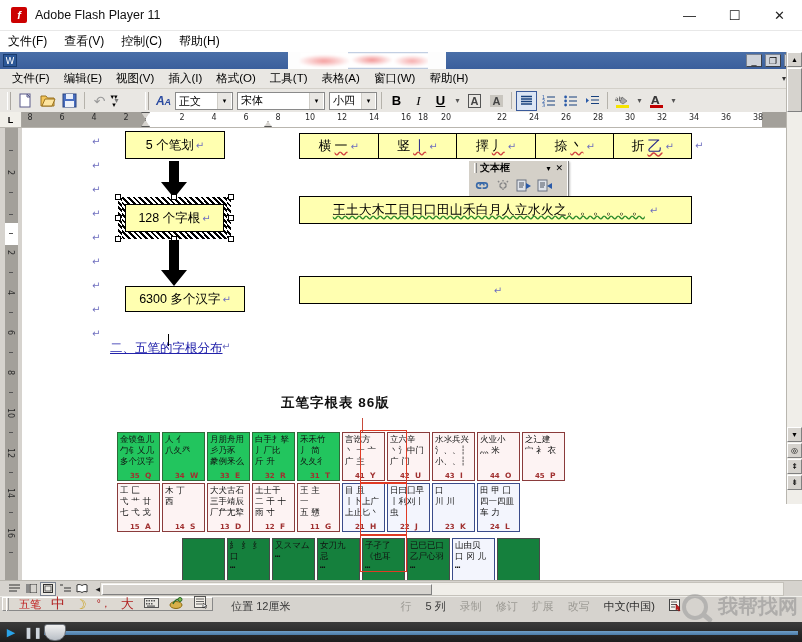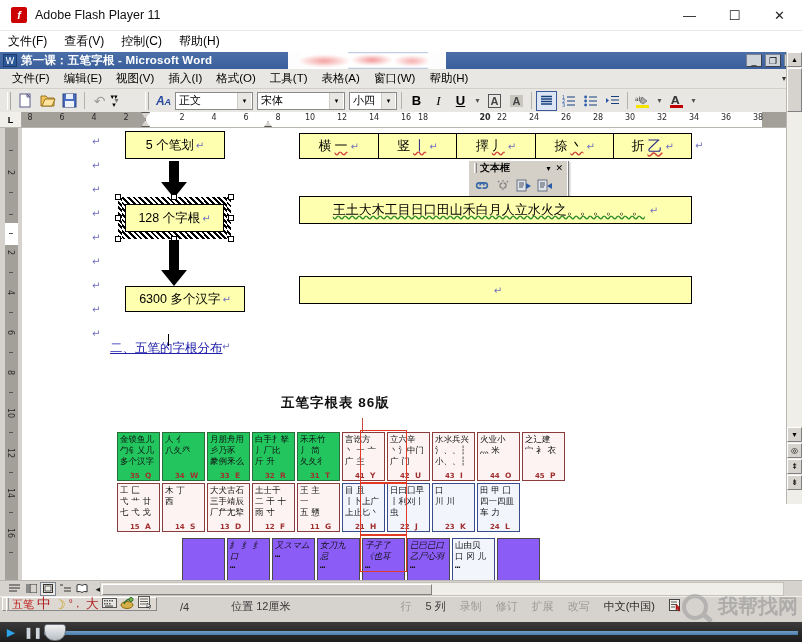--- a/index.html
+++ b/index.html
@@ -143,21 +143,21 @@
   .wcell .rows { font-size:8.5px; line-height:11px; color:#111; padding:1px 2px 0 2px;
      font-family:"DejaVu Sans",sans-serif; letter-spacing:0px; }
   .wcell .rw { display:flex; justify-content:space-between; }
   .wcell .num { position:absolute; bottom:0px; left:12px; font-size:7px; color:#a03030; font-weight:bold;
      font-family:"DejaVu Sans",sans-serif; }
   .wcell .key { position:absolute; bottom:0px; left:27px; font-size:7.5px; color:#a03030; font-weight:bold;
      font-family:"DejaVu Sans",sans-serif; }
   .wcell.g { border-color:#2e6b3a; background:#22c55e; }
   .wcell.r { border-color:#8a3b3b; background:#fdf3f3; }
   .wcell.b { border-color:#3a4b8a; background:#f3f5fd; }
-  .wcell.k { border-color:#4a4a4a; background:#8b5cf6;font-style:italic; }
+  .wcell.k { border-color:#4a4a4a; background:#15803d; }
 
   .selbox-red { position:absolute; border:1.5px solid #e03a24; }
 
   
   .vscroll { position:absolute; right:0; top:0; width:16px; height:452px; background:#f0eee9;
      border-left:1px solid #b9b6af; }
   .vscroll .sb { position:absolute; left:0; width:15px; height:15px; background:#d6d3ce;
      border:1px solid #fff; border-right-color:#808080; border-bottom-color:#808080;
      display:flex; align-items:center; justify-content:center; font-size:7px; }
   .vscroll .thumb { position:absolute; left:0; top:16px; width:15px; height:44px; background:#d6d3ce;
@@ -175,21 +175,21 @@
      border:1px solid #fff; border-right-color:#808080; border-bottom-color:#808080; }
 
   .statusbar { height:20px; background:#d6d3ce; display:flex; align-items:center;
      font-size:11px; color:#3a3a3a; position:relative; border-top:1px solid #efeeea; }
   .statusbar .seg { margin-right:14px; white-space:nowrap; }
   .statusbar .dim { color:#9c9a94; }
 
   
   .imebar { position:absolute; left:2px; top:0px; height:14px; background:#ddd9d2;
      border:1px solid #fff; border-right-color:#888; border-bottom-color:#888;
-     display:flex; align-items:center; padding:0 3px; gap:3px; }
+     display:flex; align-items:center; padding:0 3px; gap:10px; }
   .imebar .ig { width:3px; height:13px; border-left:1px solid #fff; border-right:1px solid #999; }
   .imebar .ii { font-size:12px; }
 
   
   .flashctl { position:absolute; left:0; bottom:0; width:802px; height:20px;
      background:linear-gradient(to bottom,#3a3a3a,#1d1d1d); display:flex; align-items:center; }
   .flashctl .pbtn { width:22px; height:20px; display:flex; align-items:center; justify-content:center;
      color:#2aa3e8; font-size:11px; }
   .flashctl .track { position:absolute; left:44px; right:4px; top:9px; height:4px;
      background:linear-gradient(to bottom,#6f9fc8,#4b7ba8); }
@@ -229,21 +229,20 @@
     <span>文件(F)</span>
     <span>查看(V)</span>
     <span>控制(C)</span>
     <span>帮助(H)</span>
   </div>
 
   <div class="word">
 
     <div class="word-title">
       <div class="wicon">W</div>
-      <div class="word-title-text">第一课：五笔字根 - Microsoft Word</div>
       <div class="blurredL"></div>
       <div class="blurred"></div>
       <div class="blurred3"></div>
       <div class="wb" style="right:40px;">_</div>
       <div class="wb" style="right:21px;">❐</div>
       <div class="wb" style="right:2px;">✕</div>
     </div>
 
     <div class="word-menu">
       <span class="mi">文件(F)</span>
@@ -284,21 +283,21 @@
       <div class="tbtn" style="font-size:14px;color:#9a9a9a;">↶</div>
       <div class="tbtn" style="font-size:8px;color:#777;width:11px;">▾</div>
       <div class="tmore" style="left:108px;">
         <span style="font-size:7px;">▾▾</span>
           <span style="font-size:7px;">▾</span>
       </div>
       <div class="grip" style="margin-left:22px;"></div>
       <div class="tbtn">
         <span style="font-size:12px;color:#2a4aa0;font-weight:bold;font-style:italic;">A<span style="font-size:9px;">A</span></span>
       </div>
-      <div class="combo" style="width:78px;">
+      <div class="combo" style="width:58px;align-items:flex-end;">
         <span>正文</span>
         <span class="ca">▾</span>
       </div>
       <div class="combo" style="width:88px;margin-left:3px;">
         <span>宋体</span>
         <span class="ca">▾</span>
       </div>
       <div class="combo" style="width:48px;margin-left:3px;">
         <span>小四</span>
         <span class="ca">▾</span>
@@ -386,21 +385,21 @@
         <div class="num" style="left:104px;">2</div>
         <div class="num" style="left:160px;">2</div>
         <div class="num" style="left:192px;">4</div>
         <div class="num" style="left:224px;">6</div>
         <div class="num" style="left:256px;">8</div>
         <div class="num" style="left:288px;">10</div>
         <div class="num" style="left:320px;">12</div>
         <div class="num" style="left:352px;">14</div>
         <div class="num" style="left:384px;">16</div>
         <div class="num" style="left:401px;">18</div>
-        <div class="num" style="left:463px;font-weight:bold;">20</div>
+        <div class="num" style="left:424px;">20</div>
         <div class="num" style="left:480px;">22</div>
         <div class="num" style="left:512px;">24</div>
         <div class="num" style="left:544px;">26</div>
         <div class="num" style="left:576px;">28</div>
         <div class="num" style="left:608px;">30</div>
         <div class="num" style="left:640px;">32</div>
         <div class="num" style="left:672px;">34</div>
         <div class="num" style="left:704px;">36</div>
         <div class="num" style="left:736px;">38</div>
         <div class="indent-top" style="left:119px;"></div>

